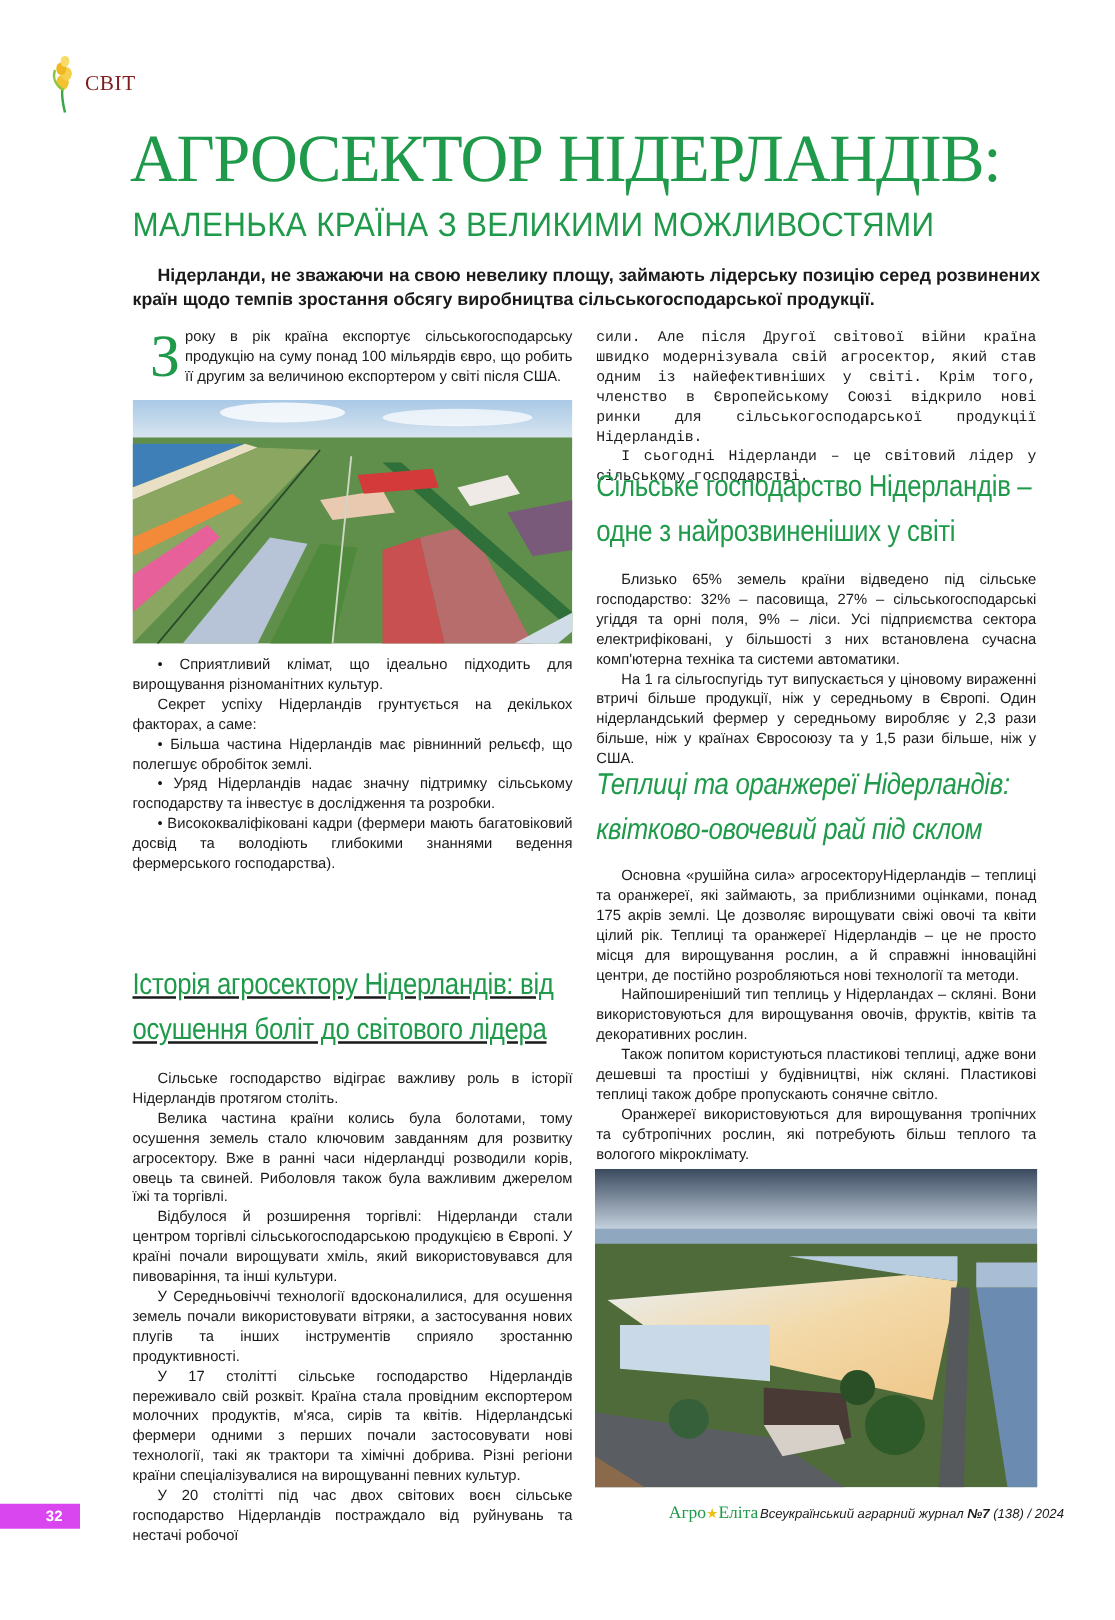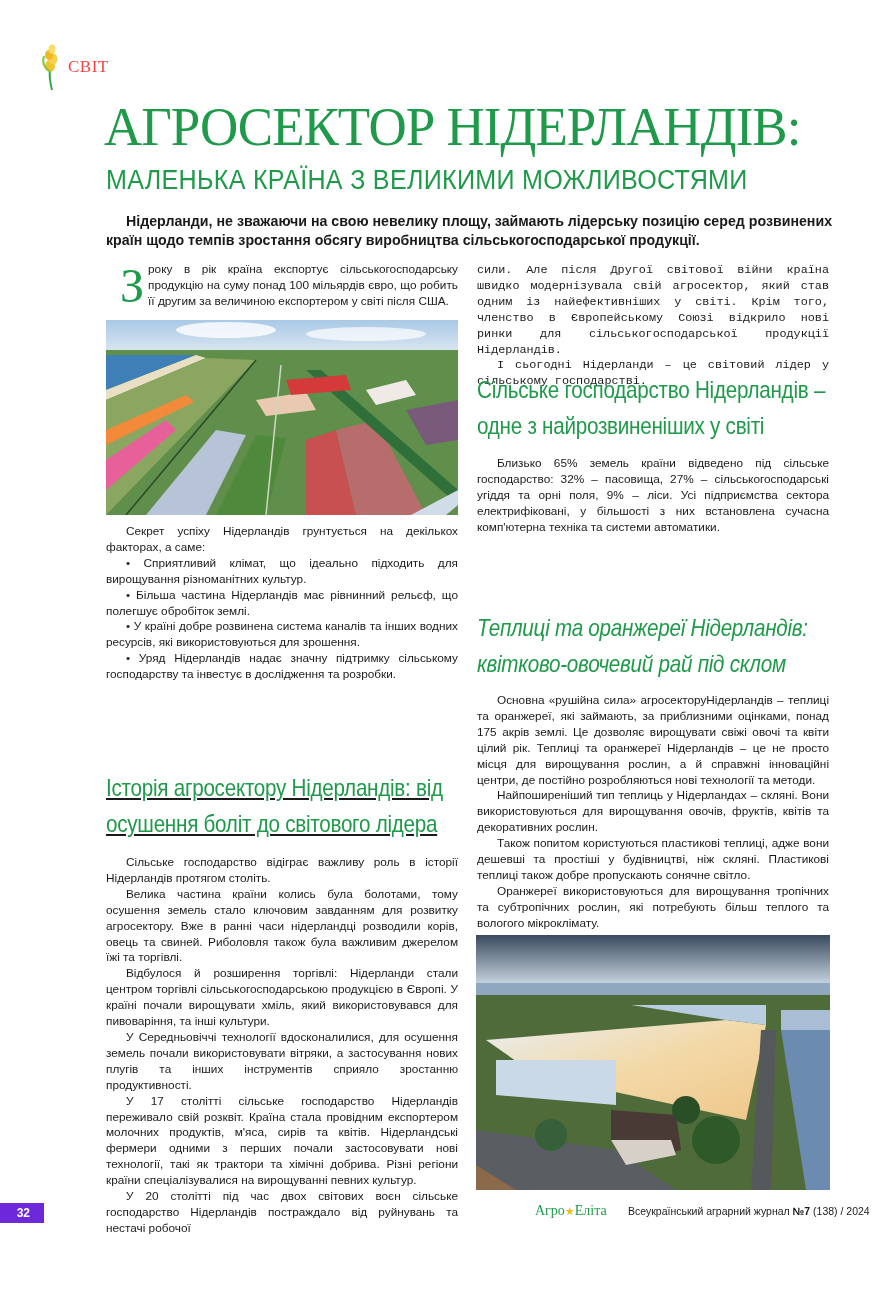--- a/index.html
+++ b/index.html
@@ -3,21 +3,21 @@
 <meta charset="utf-8">
 <style>
   html, body { margin:0; padding:0; background:#ffffff; }
   body { width:892px; height:1296px; position:relative; overflow:hidden;
          font-family:"Liberation Sans", "DejaVu Sans", sans-serif; color:#1a1a1a; }
   .abs { position:absolute; }
 
   
   #section-tag { left:38px; top:42px; height:50px; display:flex; align-items:center; }
   #section-tag svg { width:26px; height:50px; }
-  #section-label { font-family:"Liberation Serif", serif; color:#ef4444; font-size:17px; margin-left:4px; letter-spacing:0.5px; }
+  #section-label { font-family:"Liberation Serif", serif; color:#7f1d1d; font-size:17px; margin-left:4px; letter-spacing:0.5px; }
 
   
   #main-title { left:104px; top:96px; width:760px; font-family:"Liberation Serif", "DejaVu Serif", serif;
                 font-size:54px; line-height:62px; color:#1f9a4a; letter-spacing:-1px; white-space:nowrap;
                 transform:scaleX(0.98); transform-origin:left; }
   #subtitle { left:106px; top:165px; font-family:"Liberation Sans", sans-serif; font-size:27px; color:#1f9a4a;
               letter-spacing:0.3px; white-space:nowrap; font-weight:normal; transform:scaleX(0.93); transform-origin:left; }
   #lead { left:106px; top:212px; width:740px; font-weight:bold; font-size:14.2px; line-height:19px; color:#1a1a1a; }
   #lead p { margin:0; text-indent:20px; }
 
@@ -27,25 +27,25 @@
 
   .dropcap { float:left; font-family:"Liberation Serif", serif; color:#1f9a4a; font-size:48px; line-height:40px;
              margin:4px 4px 0 14px; }
 
   .h2 { font-family:"Liberation Sans", sans-serif; color:#1f9a4a; font-size:24px; line-height:36px;
         transform:scaleX(0.86); transform-origin:left; white-space:nowrap; letter-spacing:-0.3px; }
 
   .photo { overflow:hidden; }
 
   
-  #page-tab { left:0; top:1203px; width:44px; height:20px; background:#6d28d9; color:#fff; font-weight:bold;
+  #page-tab { left:0; top:1203px; width:64px; height:20px; background:#d946ef; color:#fff; font-weight:bold;
               font-size:12px; line-height:20px; text-align:right; padding-right:14px; box-sizing:border-box; }
   #footer-brand { left:535px; top:1203px; font-family:"Liberation Serif", serif; font-size:14px; color:#1f9a4a; white-space:nowrap;text-align:center; }
   #footer-brand .star { color:#e8c21a; font-size:11px; }
-  #footer-journal { left:628px; top:1205px; font-size:10.5px; color:#1a1a1a; white-space:nowrap; }
+  #footer-journal { left:608px; top:1205px; font-size:10.5px; color:#1a1a1a; white-space:nowrap;font-style:italic; }
   #footer-journal b { font-weight:bold; }
 </style>
 </head>
 <body>
 
 <div id="section-tag" class="abs">
   <svg viewBox="0 0 26 50">
     <path d="M14 48 C12 40 11 34 12 28" stroke="#3aa64a" stroke-width="2" fill="none"></path>
     <ellipse cx="12" cy="24" rx="5" ry="6" fill="#f2c230"></ellipse>
     <ellipse cx="15" cy="17" rx="4.5" ry="5.5" fill="#f5d04a"></ellipse>
@@ -94,25 +94,25 @@
     <polygon points="300,90 352,80 352,120 320,125" fill="#7a5a7a"></polygon>
     <polygon points="200,50 215,50 352,170 352,185" fill="#2f6f3a"></polygon>
     <polygon points="305,195 340,195 352,185 352,170" fill="#d0dde8"></polygon>
     <polygon points="180,60 240,55 245,70 185,75" fill="#d43a3a"></polygon>
     <line x1="20" y1="195" x2="150" y2="40" stroke="#2a4a2a" stroke-width="1.5"></line>
     <line x1="160" y1="195" x2="175" y2="45" stroke="#cfd7c4" stroke-width="1.5"></line>
   </svg>
 </div>
 
 <div class="abs col" style="left:106px;top:524px;width:352px;">
+  <p>• Сприятливий клімат, що ідеально підходить для вирощування різноманітних культур.</p>
   <p>Секрет успіху Нідерландів грунтується на декількох факторах, а саме:</p>
-  <p>• Сприятливий клімат, що ідеально підходить для вирощування різноманітних культур.</p>
   <p>• Більша частина Нідерландів має рівнинний рельєф, що полегшує обробіток землі.</p>
-  <p>• У країні добре розвинена система каналів та інших водних ресурсів, які використовуються для зрошення.</p>
   <p>• Уряд Нідерландів надає значну підтримку сільському господарству та інвестує в дослідження та розробки.</p>
+  <p>• Висококваліфіковані кадри (фермери мають багатовіковий досвід та володіють глибокими знаннями ведення фермерського господарства).</p>
 </div>
 
 <div class="abs" style="left:106px;top:770px;width:360px;text-decoration:underline;">
   <div class="h2">Історія агросектору Нідерландів: від</div>
   <div class="h2">осушення боліт до світового лідера</div>
 </div>
 
 <div class="abs col" style="left:106px;top:855px;width:352px;">
   <p>Сільське господарство відіграє важливу роль в історії Нідерландів протягом століть.</p>
   <p>Велика частина країни колись була болотами, тому осушення земель стало ключовим завданням для розвитку агросектору. Вже в ранні часи нідерландці  розводили корів, овець та свиней. Риболовля також була важливим джерелом їжі та торгівлі.</p>
@@ -127,20 +127,21 @@
   <p>І сьогодні Нідерланди – це світовий лідер у сільському господарстві.</p>
 </div>
 
 <div class="abs" style="left:477px;top:372px;width:360px;">
   <div class="h2">Сільське господарство Нідерландів –</div>
   <div class="h2">одне з найрозвиненіших у світі</div>
 </div>
 
 <div class="abs col" style="left:477px;top:456px;width:352px;">
   <p>Близько 65% земель країни відведено під сільське господарство: 32% – пасовища, 27% – сільськогосподарські угіддя та орні поля, 9% – ліси. Усі підприємства сектора електрифіковані, у більшості з них встановлена сучасна комп'ютерна техніка та системи автоматики.</p>
+  <p>На 1 га сільгоспугідь тут випускається у ціновому вираженні втричі більше продукції, ніж у середньому в Європі. Один нідерландський фермер у середньому виробляє у 2,3 рази більше, ніж у країнах Євросоюзу та у 1,5 рази більше, ніж у США.</p>
 </div>
 
 <div class="abs" style="left:477px;top:610px;width:360px;font-style:italic;">
   <div class="h2">Теплиці та оранжереї Нідерландів:</div>
   <div class="h2">квітково-овочевий рай під склом</div>
 </div>
 
 <div class="abs col" style="left:477px;top:693px;width:352px;">
   <p>Основна «рушійна сила» агросекторуНідерландів – теплиці та оранжереї, які займають, за приблизними оцінками, понад 175 акрів землі. Це дозволяє вирощувати свіжі овочі та квіти цілий рік. Теплиці та оранжереї Нідерландів – це не просто місця для вирощування рослин, а й справжні інноваційні центри, де постійно розробляються нові технології та методи.</p>
   <p>Найпоширеніший тип теплиць у Нідерландах – скляні. Вони використовуються для вирощування овочів, фруктів, квітів та декоративних рослин.</p>

